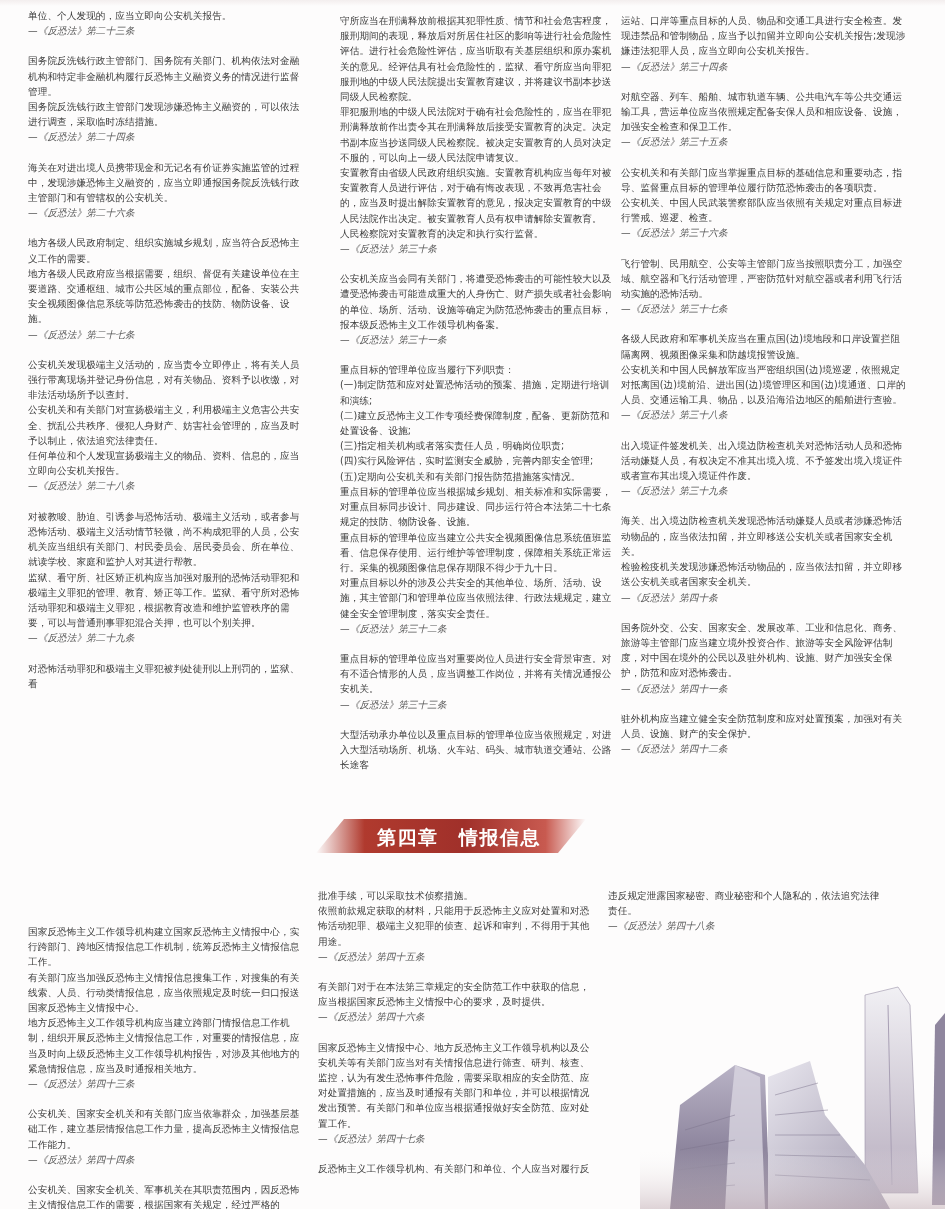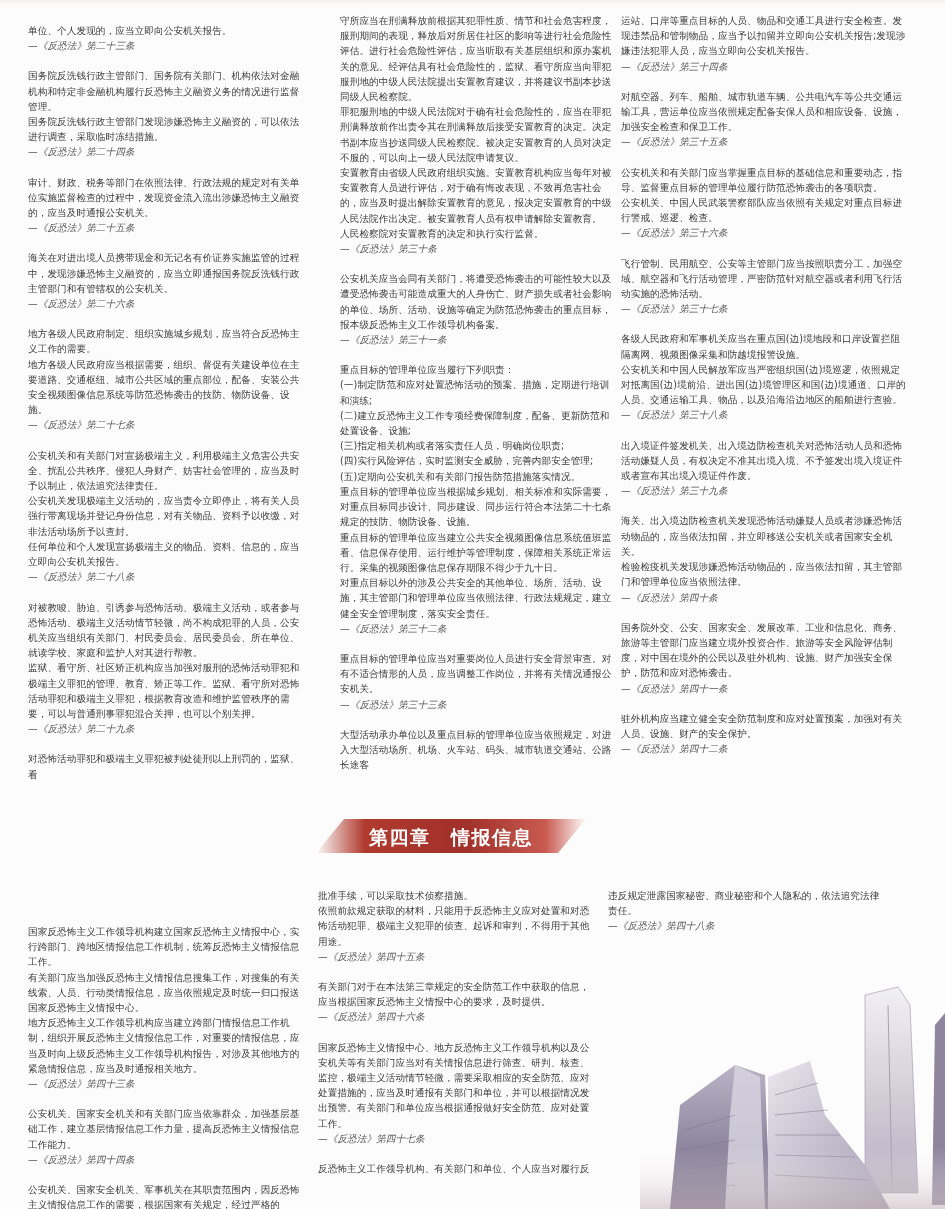--- a/index.html
+++ b/index.html
@@ -3,64 +3,60 @@
 <meta charset="utf-8">
 <style>
   * { margin: 0; padding: 0; box-sizing: border-box; }
   html, body { width: 945px; height: 1209px; background: #fdfcfc; overflow: hidden; }
   body { font-family: "DejaVu Sans", "Liberation Sans", sans-serif; color: #3a3a3a; position: relative; }
   .topband { position: absolute; left: 0; top: 0; width: 945px; height: 6px; background: linear-gradient(#f3eeee, #fdfcfc); }
   .col { position: absolute; font-size: 9.6px; line-height: 15.2px; letter-spacing: 0.1px; }
   .col p { margin: 0; }
   .article { margin-bottom: 15px; }
   .cite { color: #555; font-style: italic; }
-  #c1 { left: 28px; top: 23px; width: 278px; }
+  #c1 { left: 28px; top: 8px; width: 278px; }
   #c2 { left: 324px; top: 13px; width: 278px; margin-left: 16px; }
   #c3 { left: 621px; top: 13px; width: 285px; }
   #d1 { left: 28px; top: 888px; width: 278px; margin-top: 36px; }
   #d2 { left: 318px; top: 888px; width: 278px; }
   #d3 { left: 608px; top: 888px; width: 280px; }
   .chapter { position: absolute; left: 316px; top: 819px; width: 270px; height: 34px; }
   .chapter .band { position: absolute; left: 0; top: 0; width: 270px; height: 34px;
     background: linear-gradient(90deg, rgba(176,50,40,0) 0%, #b03a2e 18%, #a0302a 55%, #c85a50 85%, rgba(210,110,100,0) 100%);
     clip-path: polygon(28px 0, 270px 0, 242px 34px, 0 34px); }
-  .chapter .title { position: absolute; left: 0; top: 6px; width: 270px; text-align: center; color: #fff; font-weight: bold; font-size: 19px; letter-spacing: 1.5px; white-space: pre; font-family: "DejaVu Sans", sans-serif; }
+  .chapter .title { position: absolute; left: 8px; top: 6px; width: 270px; text-align: center; color: #fff; font-weight: bold; font-size: 19px; letter-spacing: 1.5px; white-space: pre; font-family: "DejaVu Sans", sans-serif; }
   .skyline { position: absolute; left: 640px; top: 965px; width: 305px; height: 244px; }
 </style>
 </head>
 <body>
 
 <div class="topband"></div>
 
 <div id="c1" class="col">
     <div class="article">
       <p>单位、个人发现的，应当立即向公安机关报告。</p>
       <p class="cite">—《反恐法》第二十三条</p>
     </div>
     <div class="article">
       <p>国务院反洗钱行政主管部门、国务院有关部门、机构依法对金融机构和特定非金融机构履行反恐怖主义融资义务的情况进行监督管理。</p>
       <p>国务院反洗钱行政主管部门发现涉嫌恐怖主义融资的，可以依法进行调查，采取临时冻结措施。</p>
       <p class="cite">—《反恐法》第二十四条</p>
     </div>
     <div class="article">
-      <p>审计、财政、税务等部门在依照法律、行政法规的规定对有关单位实施监督检查的过程中，发现资金流入流出涉嫌恐怖主义融资的，应当及时通报公安机关。</p>
-      <p class="cite">—《反恐法》第二十五条</p>
-    </div>
-    <div class="article">
       <p>海关在对进出境人员携带现金和无记名有价证券实施监管的过程中，发现涉嫌恐怖主义融资的，应当立即通报国务院反洗钱行政主管部门和有管辖权的公安机关。</p>
       <p class="cite">—《反恐法》第二十六条</p>
     </div>
     <div class="article">
       <p>地方各级人民政府制定、组织实施城乡规划，应当符合反恐怖主义工作的需要。</p>
       <p>地方各级人民政府应当根据需要，组织、督促有关建设单位在主要道路、交通枢纽、城市公共区域的重点部位，配备、安装公共安全视频图像信息系统等防范恐怖袭击的技防、物防设备、设施。</p>
       <p class="cite">—《反恐法》第二十七条</p>
     </div>
     <div class="article">
+      <p>公安机关发现极端主义活动的，应当责令立即停止，将有关人员强行带离现场并登记身份信息，对有关物品、资料予以收缴，对非法活动场所予以查封。</p>
       <p>公安机关和有关部门对宣扬极端主义，利用极端主义危害公共安全、扰乱公共秩序、侵犯人身财产、妨害社会管理的，应当及时予以制止，依法追究法律责任。</p>
-      <p>公安机关发现极端主义活动的，应当责令立即停止，将有关人员强行带离现场并登记身份信息，对有关物品、资料予以收缴，对非法活动场所予以查封。</p>
       <p>任何单位和个人发现宣扬极端主义的物品、资料、信息的，应当立即向公安机关报告。</p>
       <p class="cite">—《反恐法》第二十八条</p>
     </div>
     <div class="article">
       <p>对被教唆、胁迫、引诱参与恐怖活动、极端主义活动，或者参与恐怖活动、极端主义活动情节轻微，尚不构成犯罪的人员，公安机关应当组织有关部门、村民委员会、居民委员会、所在单位、就读学校、家庭和监护人对其进行帮教。</p>
       <p>监狱、看守所、社区矫正机构应当加强对服刑的恐怖活动罪犯和极端主义罪犯的管理、教育、矫正等工作。监狱、看守所对恐怖活动罪犯和极端主义罪犯，根据教育改造和维护监管秩序的需要，可以与普通刑事罪犯混合关押，也可以个别关押。</p>
       <p class="cite">—《反恐法》第二十九条</p>
     </div>
     <div class="article">
       <p>对恐怖活动罪犯和极端主义罪犯被判处徒刑以上刑罚的，监狱、看</p>
@@ -120,21 +116,21 @@
       <p>各级人民政府和军事机关应当在重点国(边)境地段和口岸设置拦阻隔离网、视频图像采集和防越境报警设施。</p>
       <p>公安机关和中国人民解放军应当严密组织国(边)境巡逻，依照规定对抵离国(边)境前沿、进出国(边)境管理区和国(边)境通道、口岸的人员、交通运输工具、物品，以及沿海沿边地区的船舶进行查验。</p>
       <p class="cite">—《反恐法》第三十八条</p>
     </div>
     <div class="article">
       <p>出入境证件签发机关、出入境边防检查机关对恐怖活动人员和恐怖活动嫌疑人员，有权决定不准其出境入境、不予签发出境入境证件或者宣布其出境入境证件作废。</p>
       <p class="cite">—《反恐法》第三十九条</p>
     </div>
     <div class="article">
       <p>海关、出入境边防检查机关发现恐怖活动嫌疑人员或者涉嫌恐怖活动物品的，应当依法扣留，并立即移送公安机关或者国家安全机关。</p>
-      <p>检验检疫机关发现涉嫌恐怖活动物品的，应当依法扣留，其主管部门和管理单位应当依照法律。</p>
+      <p>检验检疫机关发现涉嫌恐怖活动物品的，应当依法扣留，并立即移送公安机关或者国家安全机关。</p>
       <p class="cite">—《反恐法》第四十条</p>
     </div>
     <div class="article">
       <p>国务院外交、公安、国家安全、发展改革、工业和信息化、商务、旅游等主管部门应当建立境外投资合作、旅游等安全风险评估制度，对中国在境外的公民以及驻外机构、设施、财产加强安全保护，防范和应对恐怖袭击。</p>
       <p class="cite">—《反恐法》第四十一条</p>
     </div>
     <div class="article">
       <p>驻外机构应当建立健全安全防范制度和应对处置预案，加强对有关人员、设施、财产的安全保护。</p>
       <p class="cite">—《反恐法》第四十二条</p>
     </div>
@@ -164,21 +160,21 @@
     <div class="article">
       <p>批准手续，可以采取技术侦察措施。</p>
       <p>依照前款规定获取的材料，只能用于反恐怖主义应对处置和对恐怖活动犯罪、极端主义犯罪的侦查、起诉和审判，不得用于其他用途。</p>
       <p class="cite">—《反恐法》第四十五条</p>
     </div>
     <div class="article">
       <p>有关部门对于在本法第三章规定的安全防范工作中获取的信息，应当根据国家反恐怖主义情报中心的要求，及时提供。</p>
       <p class="cite">—《反恐法》第四十六条</p>
     </div>
     <div class="article">
-      <p>国家反恐怖主义情报中心、地方反恐怖主义工作领导机构以及公安机关等有关部门应当对有关情报信息进行筛查、研判、核查、监控，极端主义活动情节轻微，需要采取相应的安全防范、应对处置措施的，应当及时通报有关部门和单位，并可以根据情况发出预警。有关部门和单位应当根据通报做好安全防范、应对处置工作。</p>
+      <p>国家反恐怖主义情报中心、地方反恐怖主义工作领导机构以及公安机关等有关部门应当对有关情报信息进行筛查、研判、核查、监控，认为有发生恐怖事件危险，需要采取相应的安全防范、应对处置措施的，应当及时通报有关部门和单位，并可以根据情况发出预警。有关部门和单位应当根据通报做好安全防范、应对处置工作。</p>
       <p class="cite">—《反恐法》第四十七条</p>
     </div>
     <div class="article">
       <p>反恐怖主义工作领导机构、有关部门和单位、个人应当对履行反</p>
     </div>
   </div>
 <div id="d3" class="col">
     <div class="article">
       <p>违反规定泄露国家秘密、商业秘密和个人隐私的，依法追究法律责任。</p>
       <p class="cite">—《反恐法》第四十八条</p>

